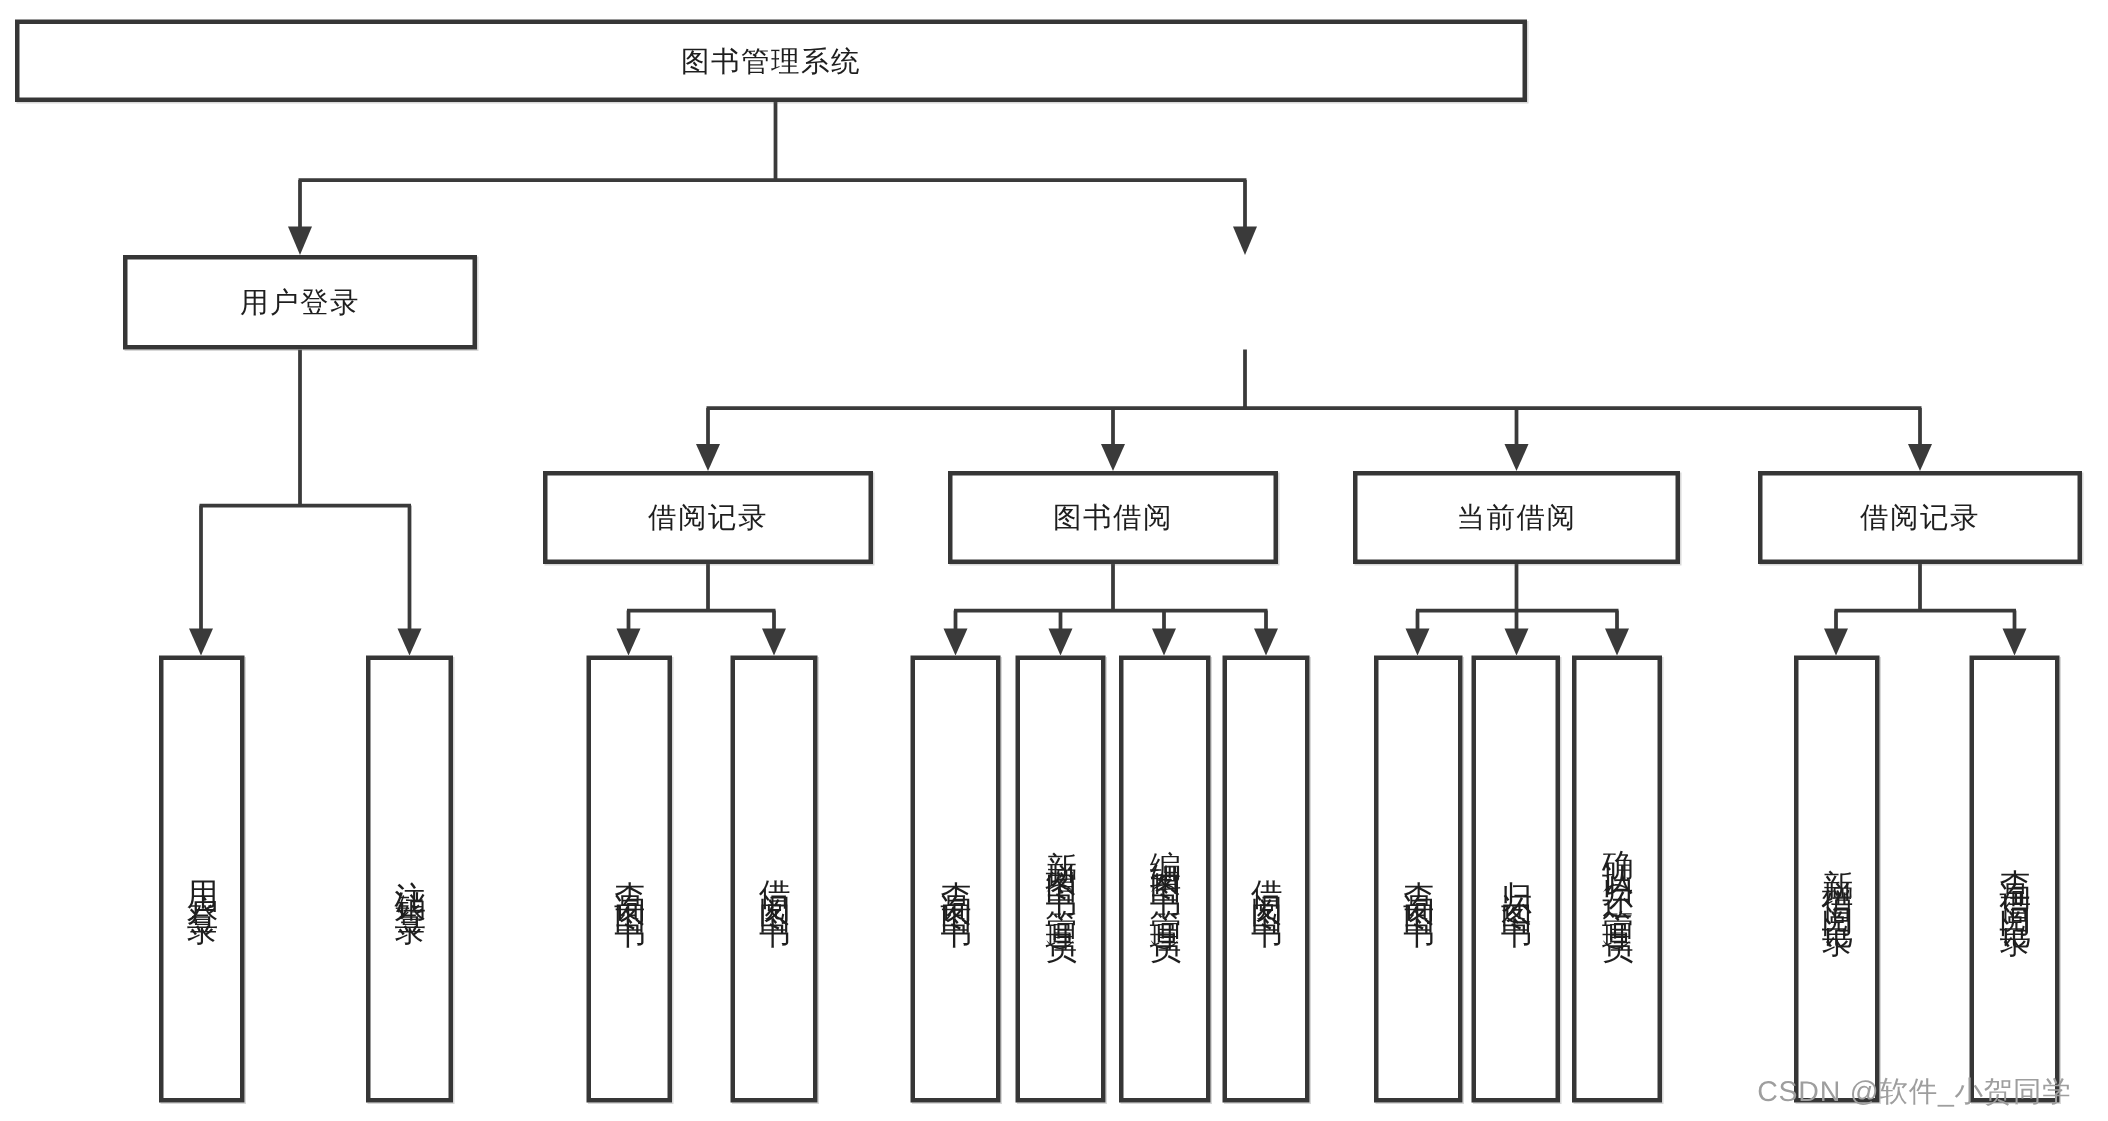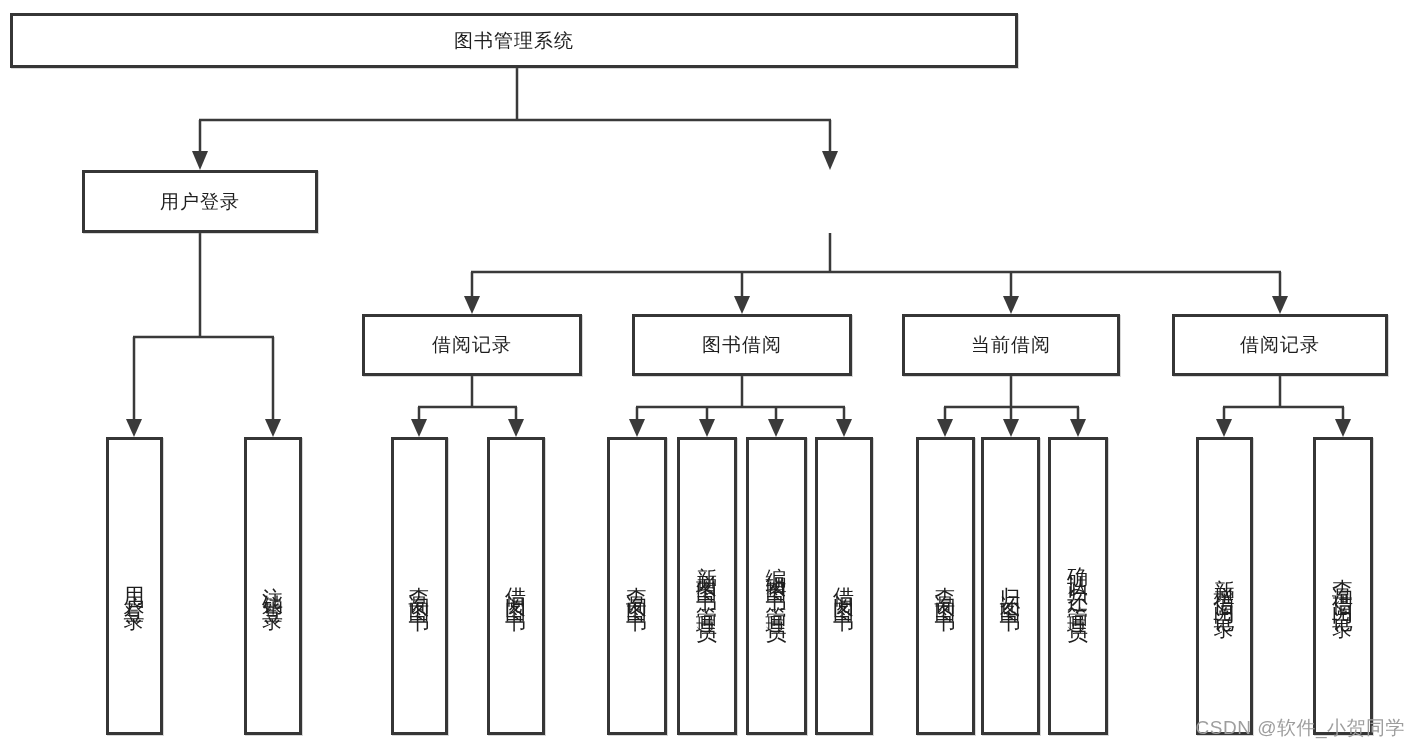--- a/index.html
+++ b/index.html
@@ -36,21 +36,21 @@
   .box.v .lbl {
     writing-mode: vertical-rl;
     text-orientation: mixed;
     font-size: 21px;
     letter-spacing: 8px;
     line-height: 1;
     white-space: normal;
   }
   #watermark {
     position: absolute;
-    right: 0;
+    right: 24px;
     bottom: 6px;
     color: #9e9e9e;
     font-size: 19px;
     letter-spacing: 0.5px;
     z-index: 5;
   }
 </style>
 </head>
 <body>
 

